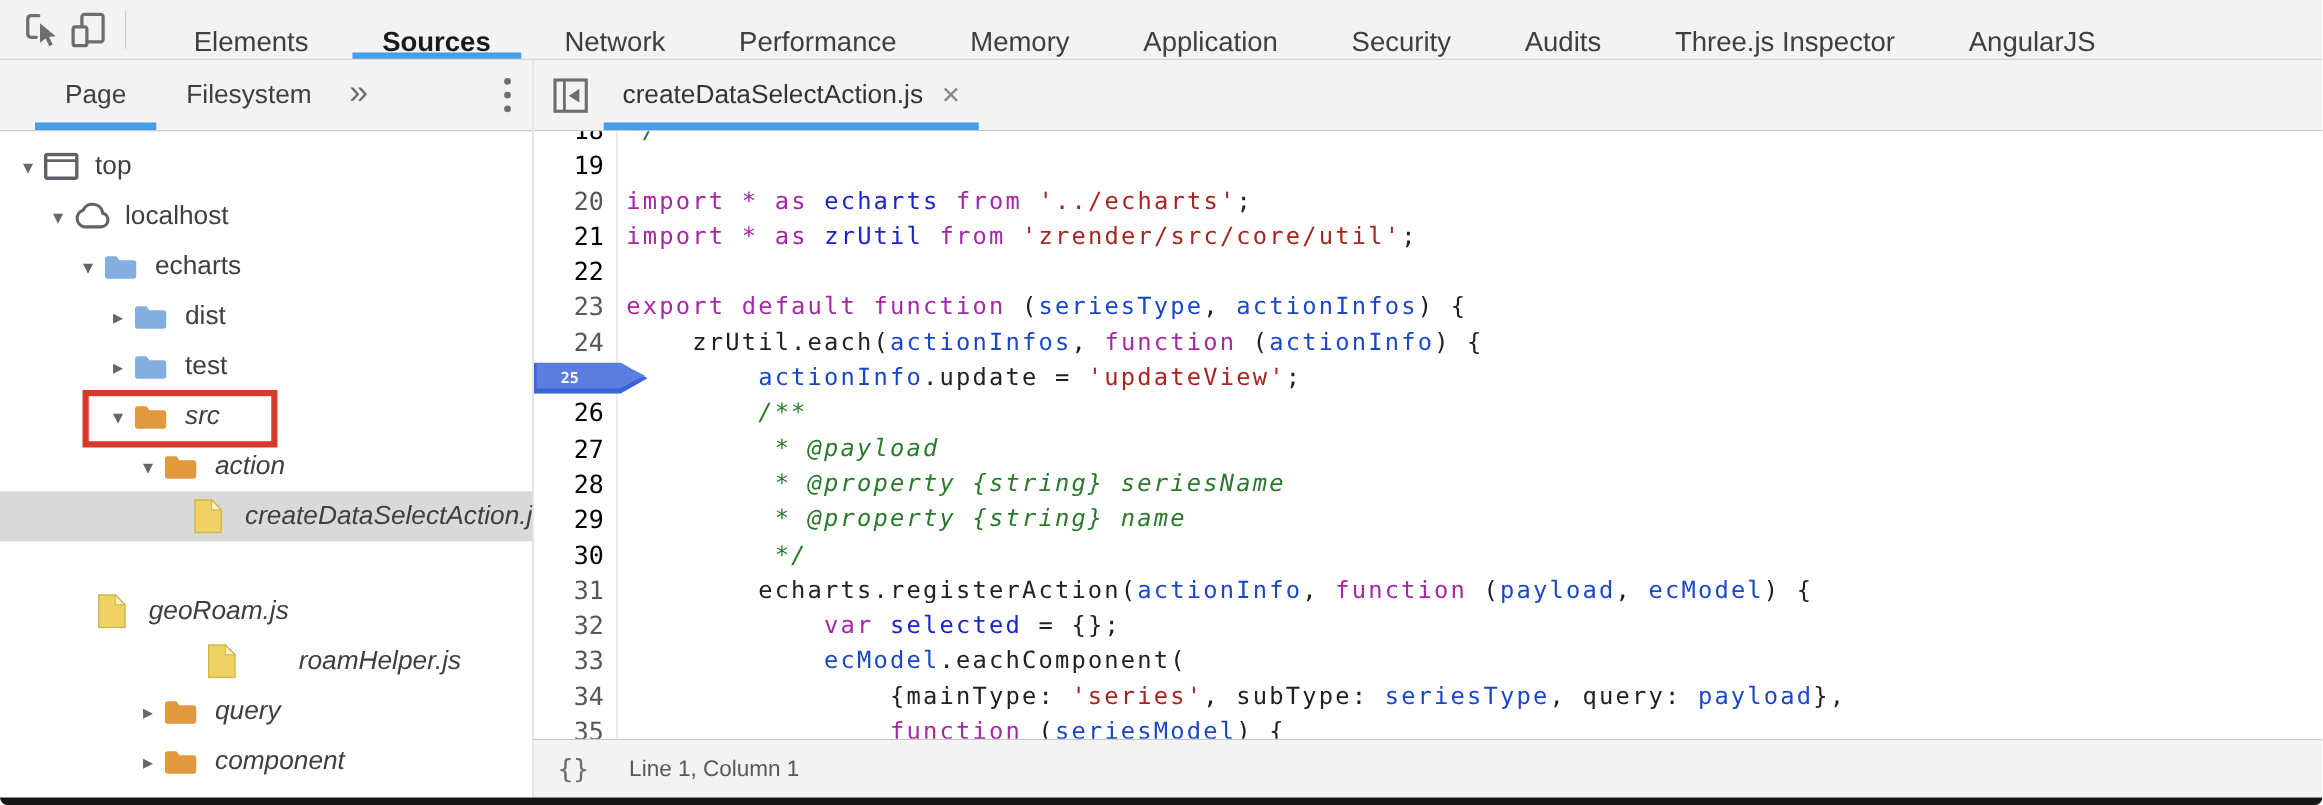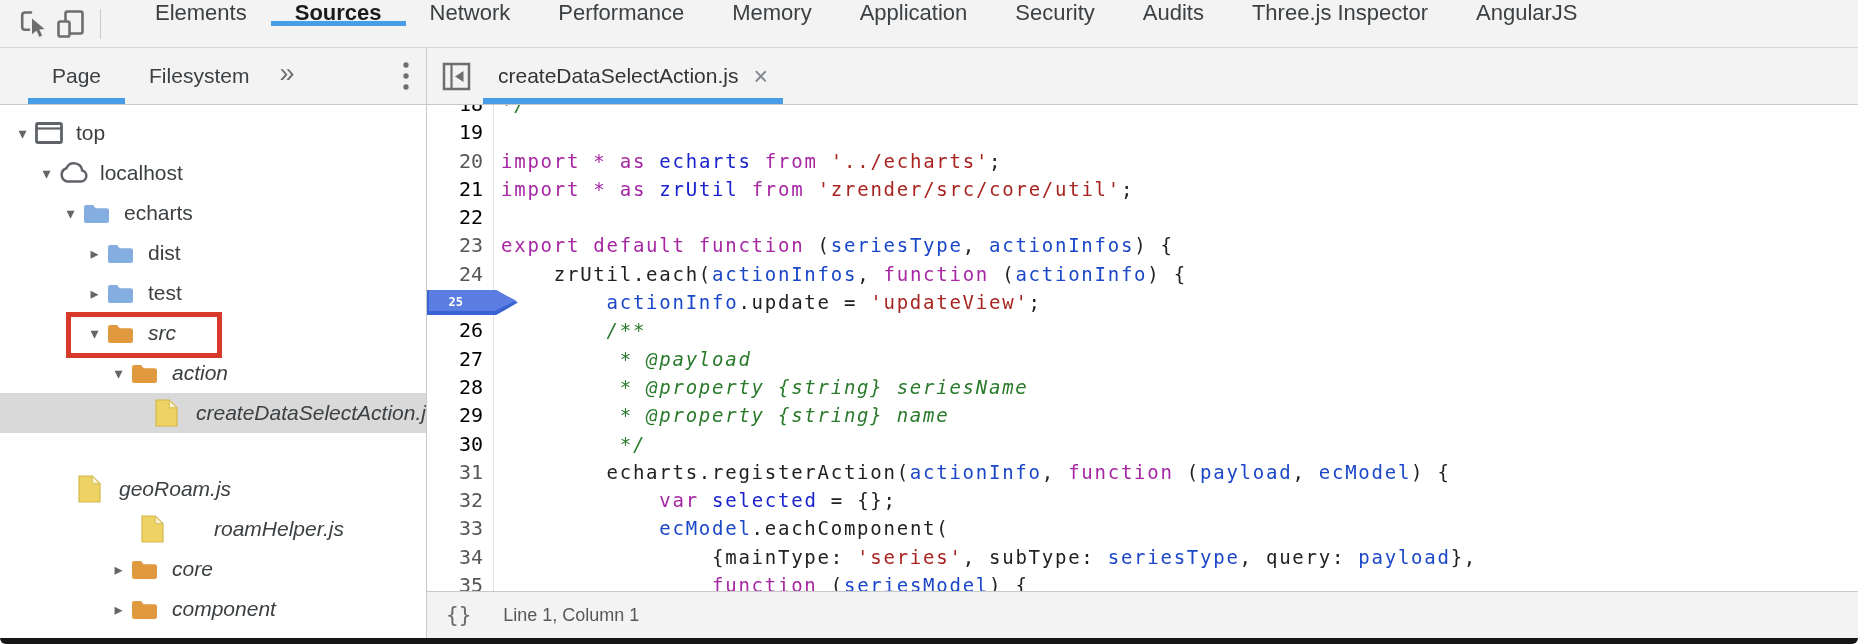--- a/index.html
+++ b/index.html
@@ -5,21 +5,21 @@
   html,body{margin:0;padding:0;background:#fff;}
   body{width:1858px;height:644px;overflow:hidden;font-family:"Liberation Sans",sans-serif;
        -webkit-font-smoothing:antialiased;position:relative;}
   .shell{width:1858px;height:644px;display:flex;flex-direction:column;background:#fff;}
 
   
   .main-toolbar{height:48px;flex:none;background:#f3f3f3;border-bottom:1px solid #d6d6d6;
                 display:flex;align-items:center;padding-left:14px;box-sizing:border-box;}
   .mt-icon{display:flex;align-items:center;justify-content:center;width:38px;height:38px;flex:none;}
   .toolbar-sep{width:1px;height:30px;background:#c9c9c9;margin:0 14px 0 10px;flex:none;}
-  .main-tabs{display:flex;height:100%;align-items:flex-start;margin-left:16px;}
+  .main-tabs{display:flex;height:100%;align-items:flex-end;margin-left:16px;gap:11px;}
   .main-tab{padding:0 24px;display:flex;align-items:center;font-size:22px;color:#3c4043;
             position:relative;white-space:nowrap;cursor:default;}
   .main-tab.active{color:#1a1a1a;font-weight:bold;}
   .main-tab.active::after{content:"";position:absolute;left:0;right:0;bottom:0;height:5px;
             background:var(--accent,#479de6);}
 
   
   .main-row{display:flex;height:590px;flex:none;min-height:0;}
 
   
@@ -216,38 +216,38 @@
           <div class="tree-row italic" style="padding-left: 56px; margin-top: 36px;">
             <span class="arrow"></span>
             <span class="ticon">
               <svg width="23" height="28" viewBox="0 0 23 28">
                 <path d="M1 1 H14.2 L22 8.8 V27 H1 Z" fill="#eed264" stroke="#d3b84e" stroke-width="1.2"></path>
                 <path d="M14.2 1 L22 8.8 H14.2 Z" fill="#faf3d2" stroke="#d3b84e" stroke-width="1"></path>
               </svg>
             </span>
             <span class="tlabel">geoRoam.js</span>
           </div>
-          <div class="tree-row italic" style="padding-left: 87px; gap: 32px;">
+          <div class="tree-row italic" style="padding-left: 112px; gap: 32px;">
             <span class="arrow"></span>
             <span class="ticon">
               <svg width="23" height="28" viewBox="0 0 23 28">
                 <path d="M1 1 H14.2 L22 8.8 V27 H1 Z" fill="#eed264" stroke="#d3b84e" stroke-width="1.2"></path>
                 <path d="M14.2 1 L22 8.8 H14.2 Z" fill="#faf3d2" stroke="#d3b84e" stroke-width="1"></path>
               </svg>
             </span>
             <span class="tlabel">roamHelper.js</span>
           </div>
           <div class="tree-row italic" style="padding-left: 109px;">
             <span class="arrow">▸</span>
             <span class="ticon">
               <svg width="27" height="21" viewBox="0 0 27 21">
                 <path d="M1 4.2 Q1 2 3.2 2 H10 L12.6 5.2 H23.8 Q26 5.2 26 7.4 V17.8 Q26 20 23.8 20 H3.2 Q1 20 1 17.8 Z" fill="#e0993f"></path>
               </svg>
             </span>
-            <span class="tlabel">core</span>
+            <span class="tlabel">query</span>
           </div>
           <div class="tree-row italic" style="padding-left: 109px;">
             <span class="arrow">▸</span>
             <span class="ticon">
               <svg width="27" height="21" viewBox="0 0 27 21">
                 <path d="M1 4.2 Q1 2 3.2 2 H10 L12.6 5.2 H23.8 Q26 5.2 26 7.4 V17.8 Q26 20 23.8 20 H3.2 Q1 20 1 17.8 Z" fill="#e0993f"></path>
               </svg>
             </span>
             <span class="tlabel">component</span>
           </div>

